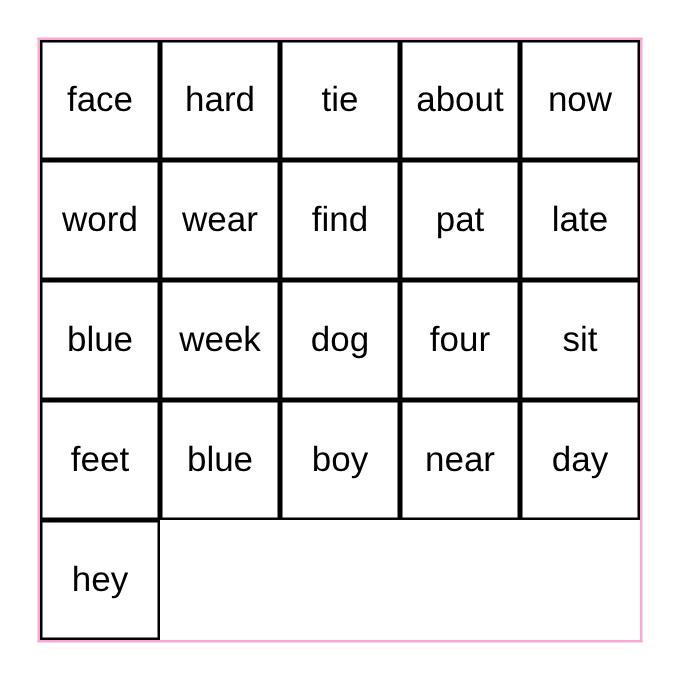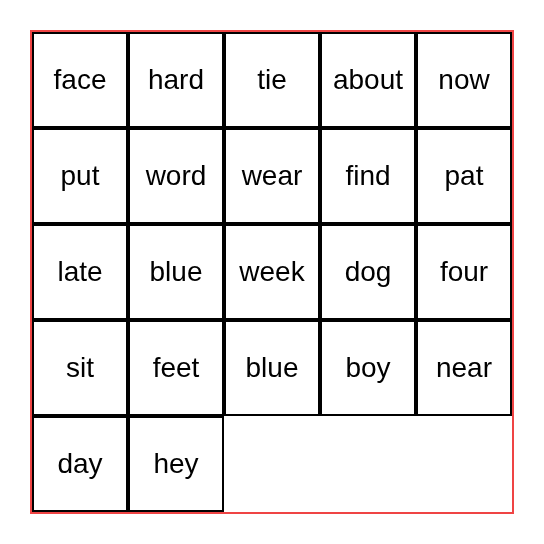--- a/index.html
+++ b/index.html
@@ -12,21 +12,21 @@
       width: 544px;
       height: 544px;
       display: flex;
       align-items: center;
       justify-content: center;
       background: #fff;
       font-family: Arial, sans-serif;
     }
 
     .grid-container {
-      border: 2px solid #ef4444;
+      border: 2px solid #f9a8d4;
       display: grid;
       grid-template-columns: repeat(5, 96px);
       grid-template-rows: repeat(5, 96px);
     }
 
     .cell {
       border: 2px solid #000;
       display: flex;
       align-items: center;
       justify-content: center;
@@ -37,21 +37,20 @@
   </style>
 </head>
 <body>
 
 <div class="grid-container">
 <div class="cell">face</div>
     <div class="cell">hard</div>
     <div class="cell">tie</div>
     <div class="cell">about</div>
     <div class="cell">now</div>
-    <div class="cell">put</div>
     <div class="cell">word</div>
     <div class="cell">wear</div>
     <div class="cell">find</div>
     <div class="cell">pat</div>
     <div class="cell">late</div>
     <div class="cell">blue</div>
     <div class="cell">week</div>
     <div class="cell">dog</div>
     <div class="cell">four</div>
     <div class="cell">sit</div>

